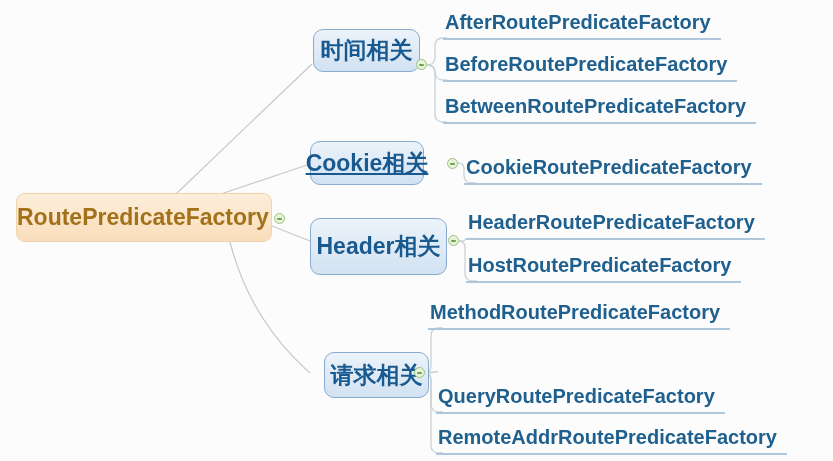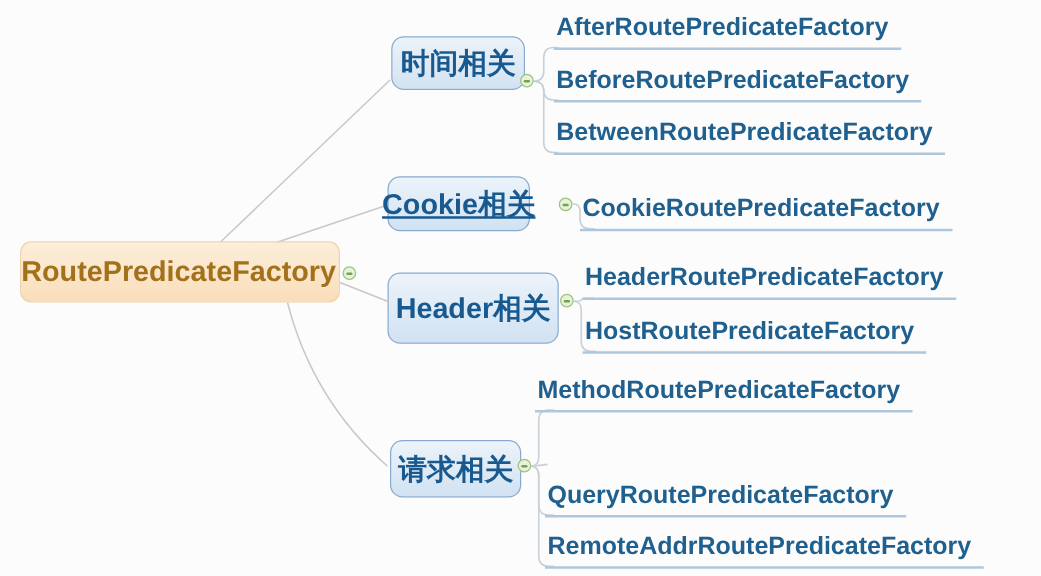--- a/index.html
+++ b/index.html
@@ -125,21 +125,21 @@
   </div>
   <div class="leaf-node" style="left:464px; top:155px;">CookieRoutePredicateFactory</div>
 
   <div class="branch-node" style="left:310px; top:218px; width:137px; height:57px;">Header相关</div>
   <div class="collapse-btn" style="left:448px; top:235px;">
     <span class="minus-glyph"></span>
   </div>
   <div class="leaf-node" style="left:466px; top:210px;">HeaderRoutePredicateFactory</div>
   <div class="leaf-node" style="left:466px; top:253px;">HostRoutePredicateFactory</div>
 
-  <div class="branch-node" style="left:312px; top:352px; width:105px; height:46px;">请求相关</div>
+  <div class="branch-node" style="left:324px; top:352px; width:105px; height:46px;">请求相关</div>
   <div class="collapse-btn" style="left:414px; top:367px;">
     <span class="minus-glyph"></span>
   </div>
   <div class="leaf-node" style="left:428px; top:300px;">MethodRoutePredicateFactory</div>
   <div class="leaf-node" style="left:436px; top:384px;text-align:right;">QueryRoutePredicateFactory</div>
   <div class="leaf-node" style="left:436px; top:425px;">RemoteAddrRoutePredicateFactory</div>
 
 </div>
 
 </body></html>

